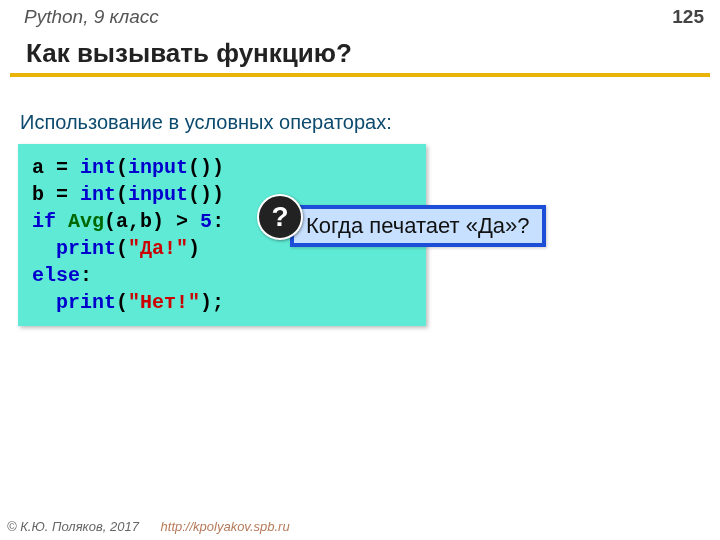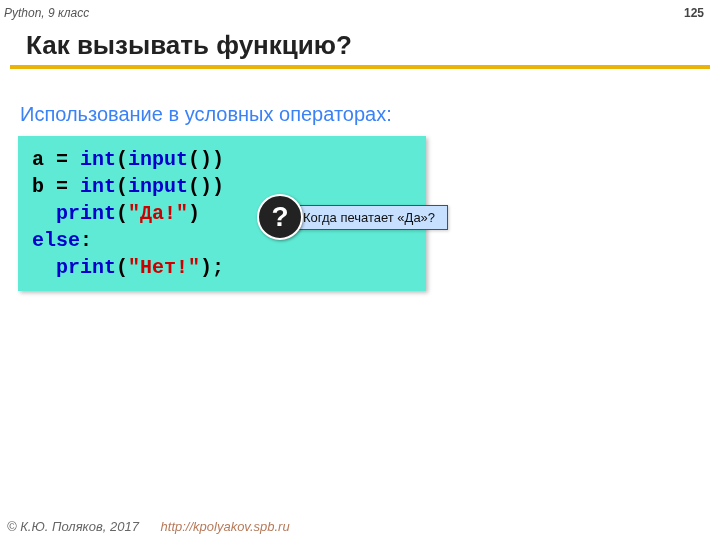--- a/index.html
+++ b/index.html
@@ -8,37 +8,37 @@
     width: 720px;
     height: 540px;
     font-family: Arial, sans-serif;
     background: #fff;
     position: relative;
     overflow: hidden;
   }
   .header-bar {
     display: flex;
     justify-content: space-between;
-    padding: 6px 16px 0 4px;
-    font-size: 12px;
+    padding: 6px 16px 0 24px;
+    font-size: 19px;
     font-style: italic;
     color: #555;
   }
   .page-num { font-style: normal; font-weight: bold; color: #444; }
   .title {
     font-size: 26px;
     font-weight: bold;
     color: #222;
     padding: 2px 16px 4px 16px;
     border-bottom: 4px solid #eab308;
     margin: 8px 10px;
   }
   .subtitle {
     font-size: 20px;
-    color: #3b82f6;
+    color: #0c4a6e;
     padding: 8px 20px 6px 20px;
     margin-top: 26px;
   }
   .code-block {
     background: #5eead4;
     margin: 4px 18px;
     padding: 10px 14px;
     width: 380px;
     font-family: "Courier New", monospace;
     font-size: 20px;
@@ -49,23 +49,23 @@
   }
   .kwd { color: #0000cc; }
   .num { color: #0000cc; }
   .fn  { color: #006600; }
   .str { color: #cc0000; }
   .callout {
     position: absolute;
     left: 290px;
     top: 205px;
     background: #c7e0ff;
-    border: 1px solid #1d4ed8;
+    border: 4px solid #1d4ed8;
     padding: 4px 12px 4px 12px;
-    font-size: 13px;
+    font-size: 22px;
     color: #111;
     box-shadow: 1px 1px 3px rgba(0,0,0,0.2);
     white-space: nowrap;
   }
   .qmark {
     position: absolute;
     left: 257px;
     top: 194px;
     width: 42px;
     height: 42px;
@@ -103,20 +103,23 @@
 <div class="subtitle">Использование в условных операторах:</div>
 
 <div class="code-block">
   <div>
     <span>a</span> <span>=</span> <span class="kwd">int</span>(<span class="kwd">input</span>())
   </div>
   <div>
     <span>b</span> <span>=</span> <span class="kwd">int</span>(<span class="kwd">input</span>())
   </div>
   <div>
+    <span class="kwd">if</span> <span class="fn">Avg</span><span>(a,b)</span> <span>&gt;</span> <span class="num">5</span><span>:</span>
+  </div>
+  <div>
     &nbsp;&nbsp;<span class="kwd">print</span>(<span class="str">"Да!"</span>)
   </div>
   <div>
     <span class="kwd">else</span><span>:</span>
   </div>
   <div>
     &nbsp;&nbsp;<span class="kwd">print</span>(<span class="str">"Нет!"</span>)<span>;</span>
   </div>
 </div>
 

